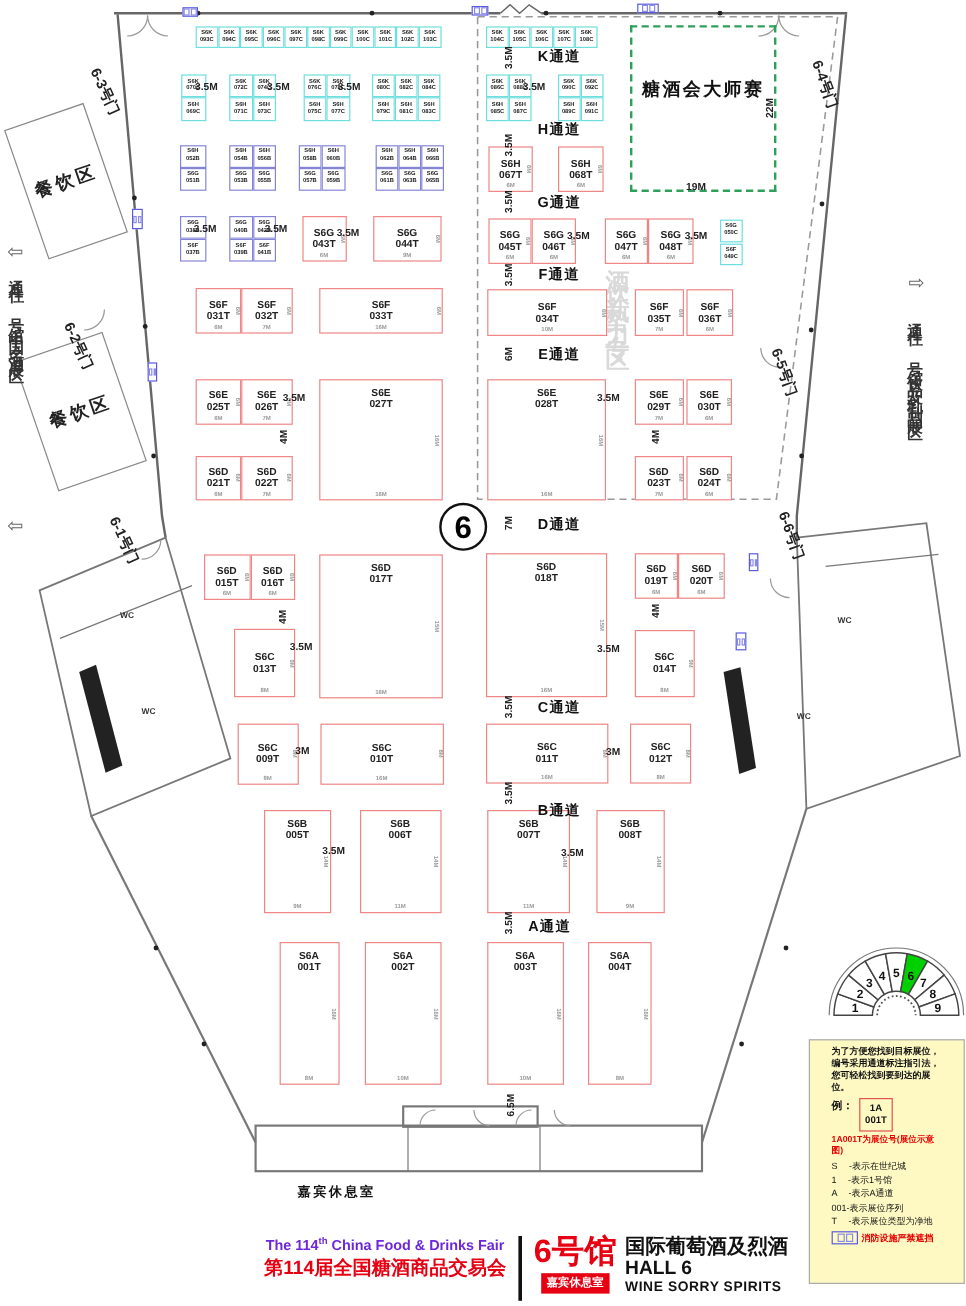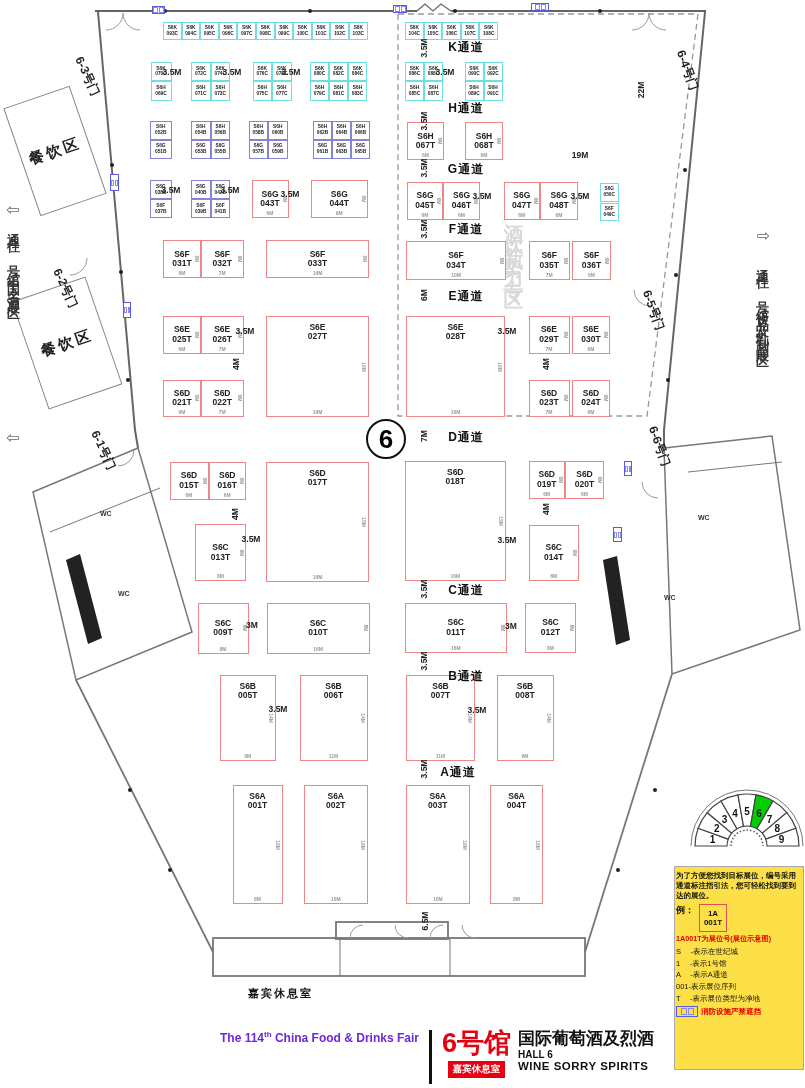--- a/index.html
+++ b/index.html
@@ -37,21 +37,21 @@
   .dining{position:absolute;z-index:1;border:1px solid #888;display:flex;align-items:center;
      justify-content:center;font-size:15px;font-weight:700;color:#222;letter-spacing:3px;background:#fff;}
   .hallcircle{position:absolute;z-index:4;width:36px;height:36px;border:2.5px solid #111;border-radius:50%;
      display:flex;align-items:center;justify-content:center;font-size:26px;font-weight:800;color:#000;background:#fff;}
   .lounge-label{position:absolute;z-index:3;font-size:11px;font-weight:700;color:#111;letter-spacing:2px;}
   .wc{position:absolute;z-index:3;font-size:7px;font-weight:700;color:#333;}
   .hydrant{position:absolute;z-index:3;border:1px solid #5a5ae0;box-sizing:border-box;background:#fff;
      display:flex;align-items:center;justify-content:center;gap:1px;}
   .hydrant i{display:block;width:3px;height:4px;border:1px solid #8a8ae8;}
   #legend{position:absolute;left:674px;top:866px;width:130px;height:204px;border:1px solid #aaa;
-     padding:4px 1px;box-sizing:border-box;font-size:7.5px;color:#111;line-height:1.35;background:#fde047;z-index:4;}
+     padding:4px 18px;box-sizing:border-box;font-size:7.5px;color:#111;line-height:1.35;background:#fef9c3;z-index:4;}
   .lg-intro{font-weight:600;}
   .lg-example{display:flex;align-items:center;gap:5px;margin:3px 0 2px 0;}
   .lg-exlabel{font-size:9px;font-weight:700;align-self:flex-start;}
   .lg-exbox{width:26px;height:26px;border:1.5px solid #e05050;display:flex;flex-direction:column;
      align-items:center;justify-content:center;font-size:8px;font-weight:800;line-height:1.15;}
   .lg-note{color:#e60000;font-weight:800;font-size:7.2px;margin:1px 0 2px 0;}
   .lg-key{white-space:pre;line-height:1.55;}
   .lg-swatches{margin-top:4px;}
   .lg-srow{display:flex;align-items:center;gap:3px;line-height:1.5;}
   .lg-sw{width:8px;height:8px;border:1.3px solid;box-sizing:border-box;flex:0 0 auto;}
@@ -67,21 +67,21 @@
   .tb-cn{font-size:16px;font-weight:800;color:#e60012;margin-top:2px;white-space:nowrap;}
   .tb-venue{margin-top:3px;background:#9b9b9b;color:#e3e3e3;font-size:10px;font-weight:700;
      padding:2px 6px;letter-spacing:1px;white-space:nowrap;}
   .tb-div{width:3px;height:54px;background:#111;flex:0 0 auto;}
   .tb-right{display:flex;gap:7px;align-items:flex-start;}
   .tb-hallcol{display:flex;flex-direction:column;align-items:center;}
   .tb-hallcn{font-size:27px;font-weight:800;color:#e60012;line-height:1;white-space:nowrap;}
   .tb-badge{background:#e60012;color:#fff;font-size:9.5px;font-weight:800;padding:2px 5px;
      margin-top:4px;white-space:nowrap;}
   .tb-desc{font-size:17px;font-weight:800;color:#111;line-height:1.1;white-space:nowrap;}
-  .tb-hallen{font-size:10px;font-weight:800;color:#111;line-height:1.15;}
+  .tb-hallen{font-size:16px;font-weight:800;color:#111;line-height:1.15;}
   .tb-sub{font-size:11.5px;font-weight:800;color:#111;letter-spacing:.5px;white-space:nowrap;}
   #minimap{position:absolute;left:688px;top:778px;z-index:3;}
 </style>
 </head>
 <body>
 
 <div class="stage" id="stage">
 
   <svg id="plan-svg" width="805" height="1088" viewBox="0 0 805 1088">
     <g stroke="#666" stroke-width="2" fill="none">
@@ -135,20 +135,23 @@
         <circle cx="668" cy="380" r="2"></circle>
       <circle cx="130" cy="790" r="2"></circle>
         <circle cx="170" cy="870" r="2"></circle>
         <circle cx="655" cy="790" r="2"></circle>
         <circle cx="618" cy="870" r="2"></circle>
     </g>
   </svg>
 
   <div class="zone-watermark" style="left:501px;top:208px;">酒饮新势力专区</div>
 
+  <div class="master" style="left:525px;top:21px;width:122px;height:139px;">
+    <div class="mlabel">糖酒会大师赛</div>
+  </div>
 
   <div class="hallcircle" style="left:366px;top:419px;">6</div>
 
   <div class="lounge-label" style="left:248px;top:947px;margin-top:39px;">嘉宾休息室</div>
 
   <div class="route-arrow" style="left:6px;top:200px;">⇦</div>
   <div class="route" style="left:4px;top:222px;">通往5号馆中国名酒展区</div>
   <div class="route-arrow" style="left:6px;top:428px;">⇦</div>
   <div class="route-arrow" style="left:757px;top:226px;">⇨</div>
   <div class="route" style="left:753px;top:258px;">通往7号馆饮品及乳制品展区</div>
@@ -196,20 +199,21 @@
           <i></i>
           <i></i>
         </span>
       <span class="lg-firetext">消防设施严禁遮挡</span>
     </div>
   </div>
 
   <div id="titleblock">
     <div class="tb-left">
       <div class="tb-en"><span>The 114</span><sup>th</sup><span> China Food &amp; Drinks Fair</span></div>
+      <div class="tb-cn">第114届全国糖酒商品交易会</div>
     </div>
     <div class="tb-div"></div>
     <div class="tb-right">
       <div class="tb-hallcol">
         <div class="tb-hallcn">6号馆</div>
         <div class="tb-badge">嘉宾休息室</div>
       </div>
       <div>
         <div class="tb-desc">国际葡萄酒及烈酒</div>
         <div class="tb-hallen">HALL 6</div>

